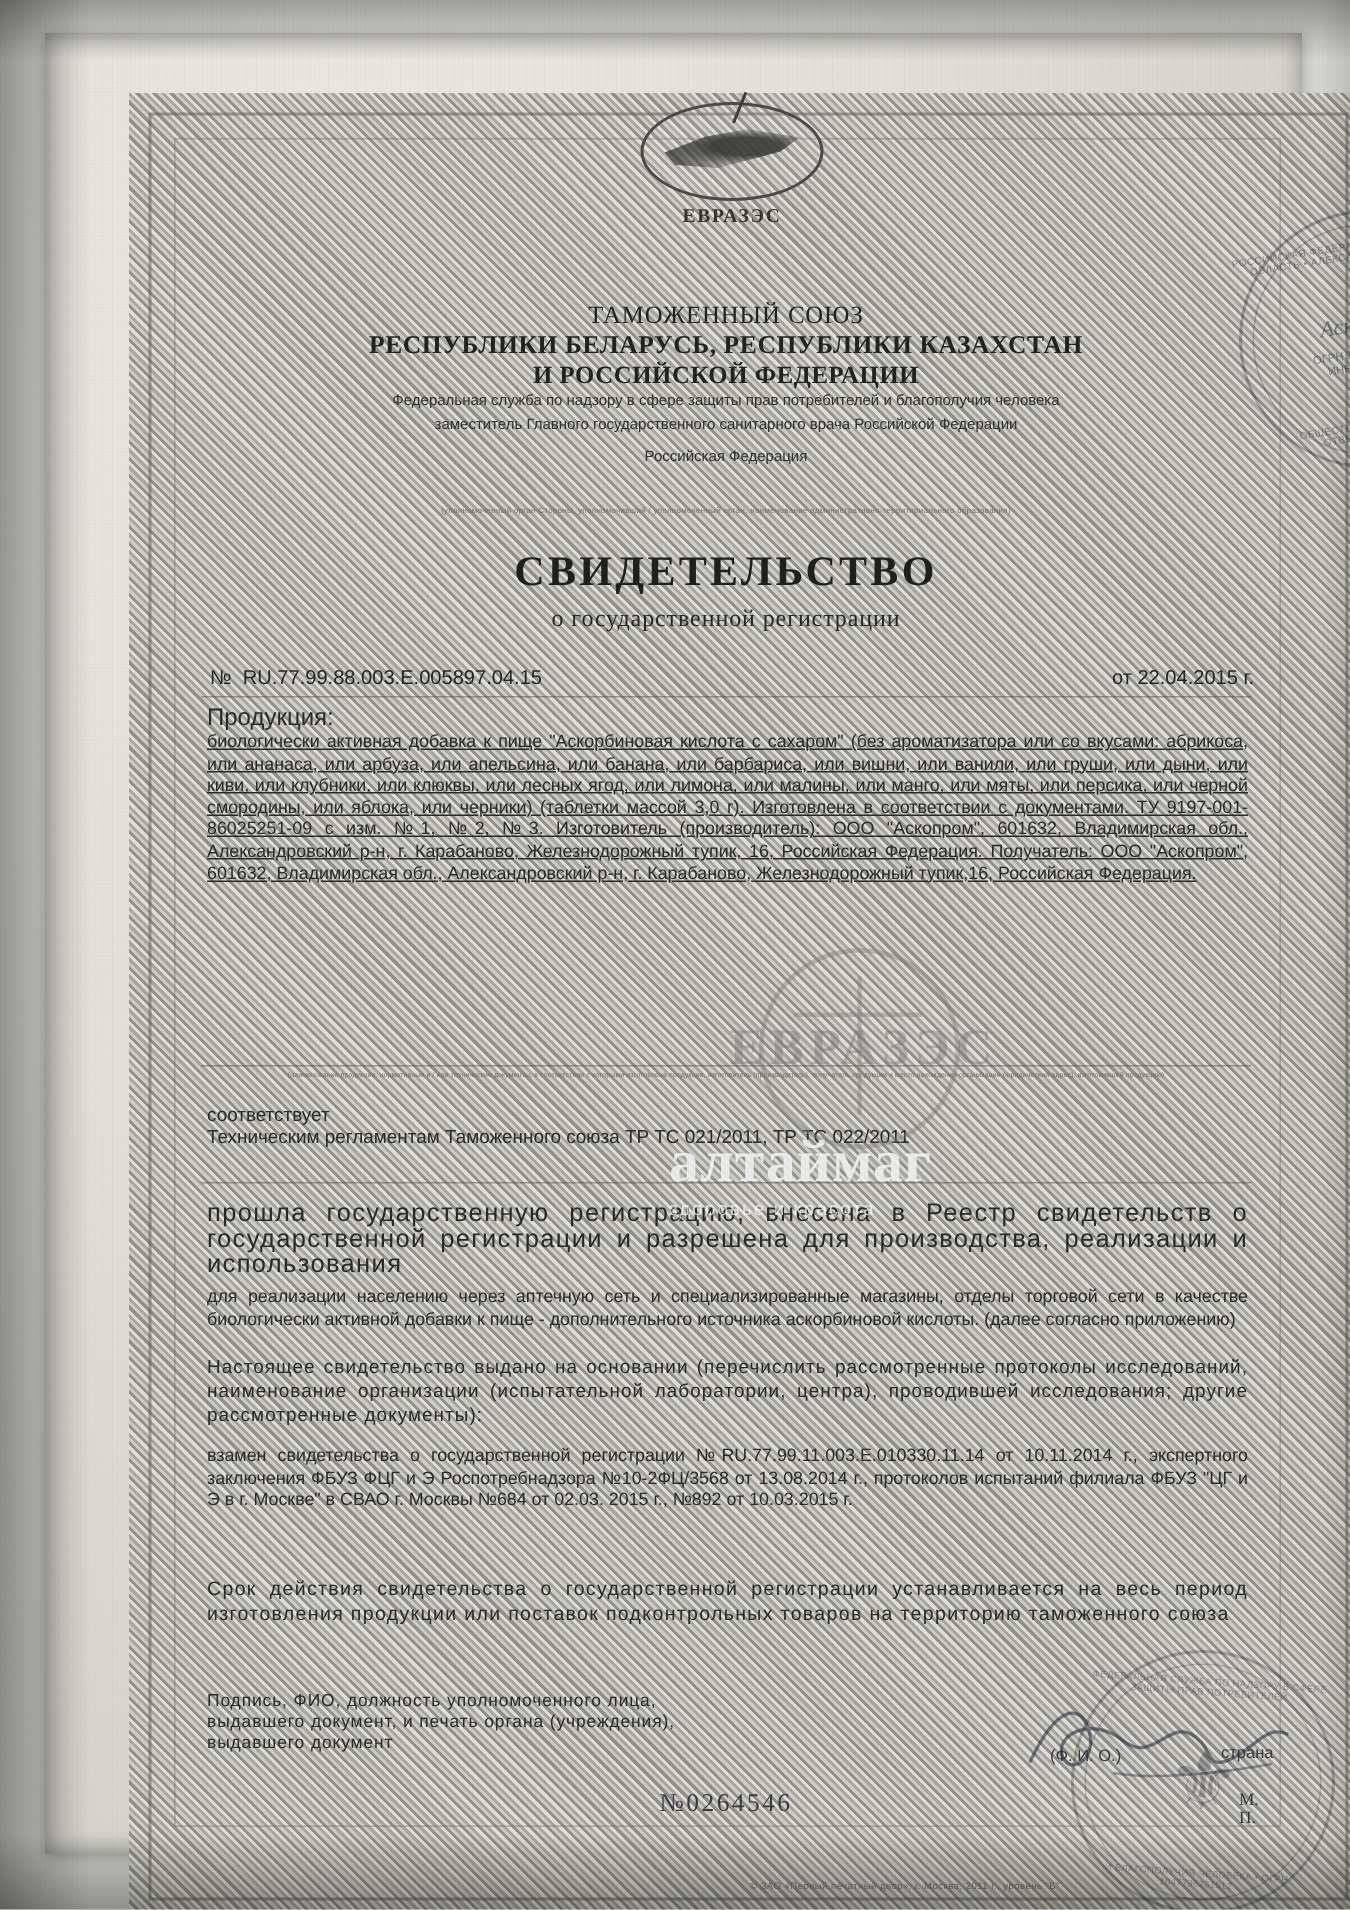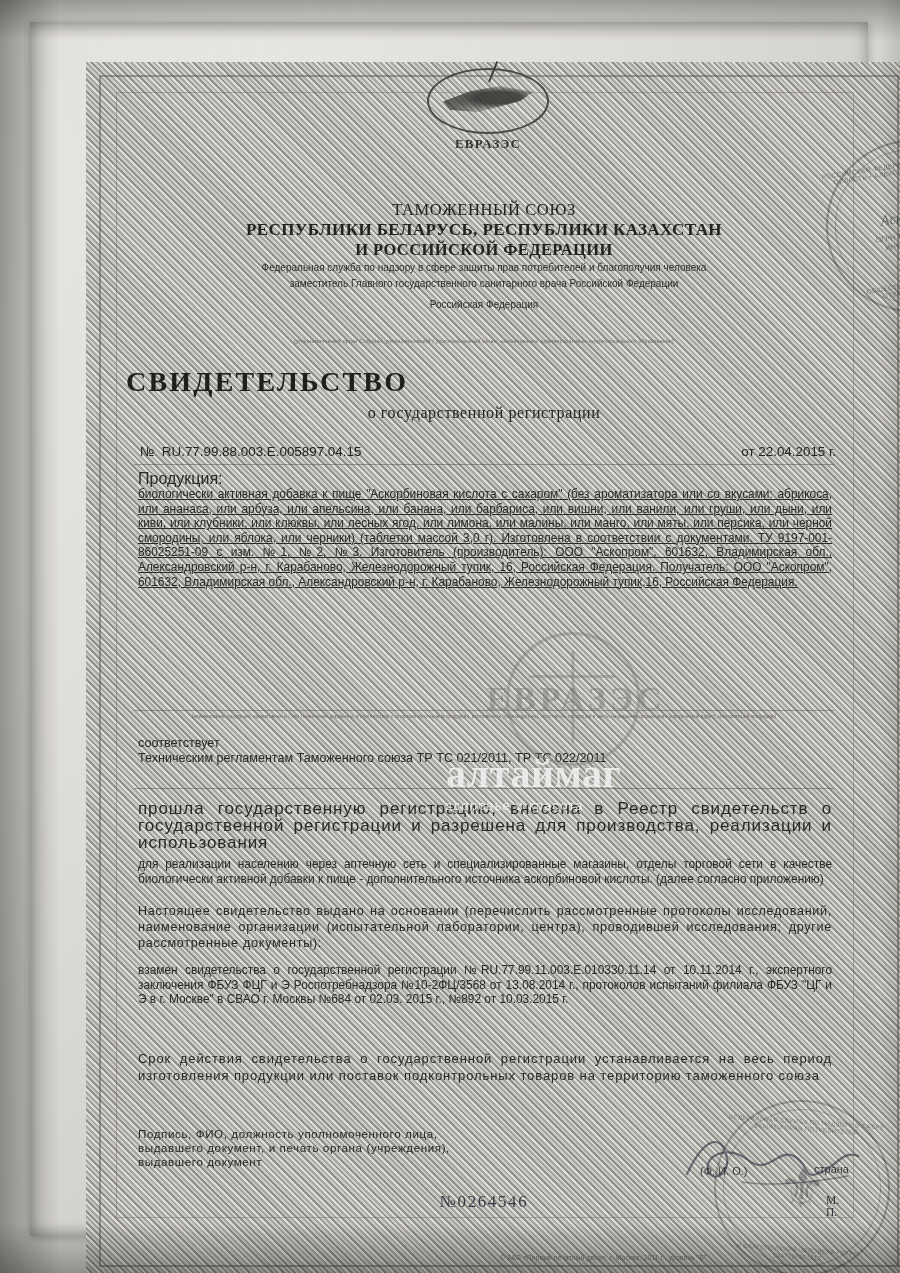--- a/index.html
+++ b/index.html
@@ -169,21 +169,21 @@
     text-align: center;
     font-size: 5.3px;
     color: #6d6c68;
     letter-spacing: 0.2px;
   }
 
   .title-main {
     position: absolute;
     left: 0; width: 716px;
     top: 306px;
-    text-align: left;
+    text-align: center;
     font-family: "Liberation Serif", serif;
     font-size: 28px;
     font-weight: bold;
     letter-spacing: 2.2px;
     color: #1f1f1e;
   }
   .title-sub {
     position: absolute;
     left: 0; width: 716px;
     top: 344px;

